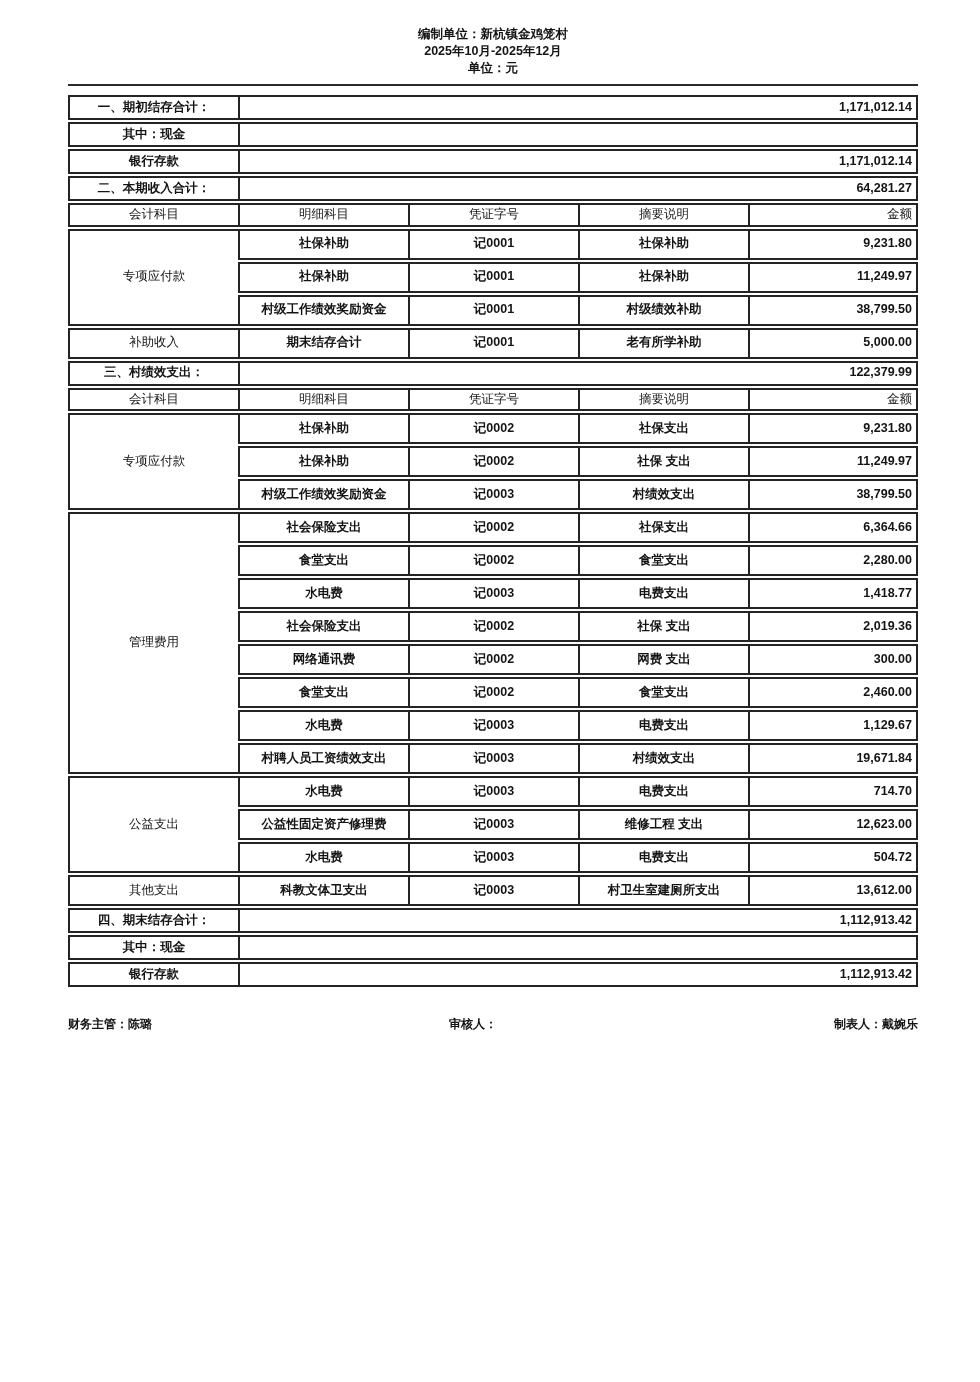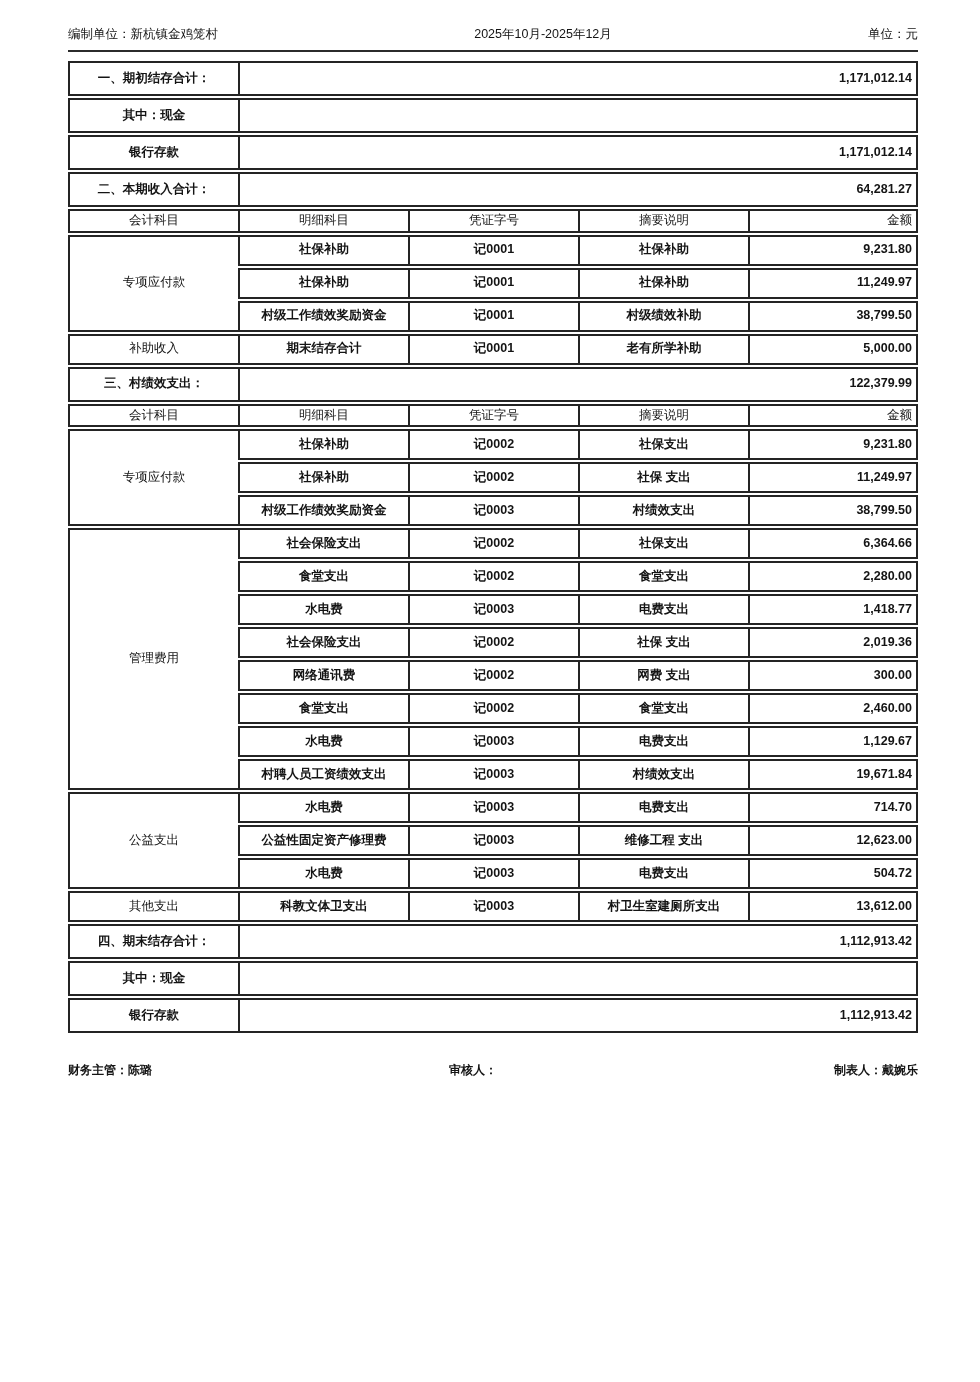--- a/index.html
+++ b/index.html
@@ -19,23 +19,24 @@
     font-size: 23px;
     font-weight: 700;
     letter-spacing: 1px;
     margin-bottom: 14px;
   }
   .info-bar {
     display: flex;
     justify-content: space-between;
     align-items: center;
     font-size: 12.5px;
-    font-weight: 400;
+    font-weight: 700;
     padding-bottom: 7px;
     border-bottom: 2px solid #2b2b2b;
+    flex-direction: column;
   }
   .info-bar .center { text-align: center; }
   .info-bar .right  { text-align: right; }
 
   table.fin {
     width: 100%;
     margin-top: 7px;
     border-collapse: separate;
     border-spacing: 0 2px;
     font-size: 12.5px;
@@ -44,21 +45,21 @@
   table.fin td {
     border: 2px solid #242424;
     border-right: none;
     padding: 2px 4px;
     vertical-align: middle;
     line-height: 1.25;
     overflow: hidden;
   }
   table.fin td:last-child { border-right: 2px solid #242424; text-align: right; }
 
-  tr.sum td { height: 35px; font-weight: 700; }
+  tr.sum td { height: 25px; font-weight: 700; }
   tr.hdr td { height: 22px; font-weight: 400; text-align: center; }
   tr.det td { height: 31px; }
 
   td.c-label  { text-align: center; }
   td.c-amount { text-align: right; padding-right: 3px; }
   td.subj { text-align: center; font-weight: 400; }
   td.det  { text-align: center; font-weight: 600; padding-left: 5px; margin-left: 12px; }
   td.amt  { text-align: right; font-weight: 600; padding-right: 3px; }
 
   .footer-bar {

